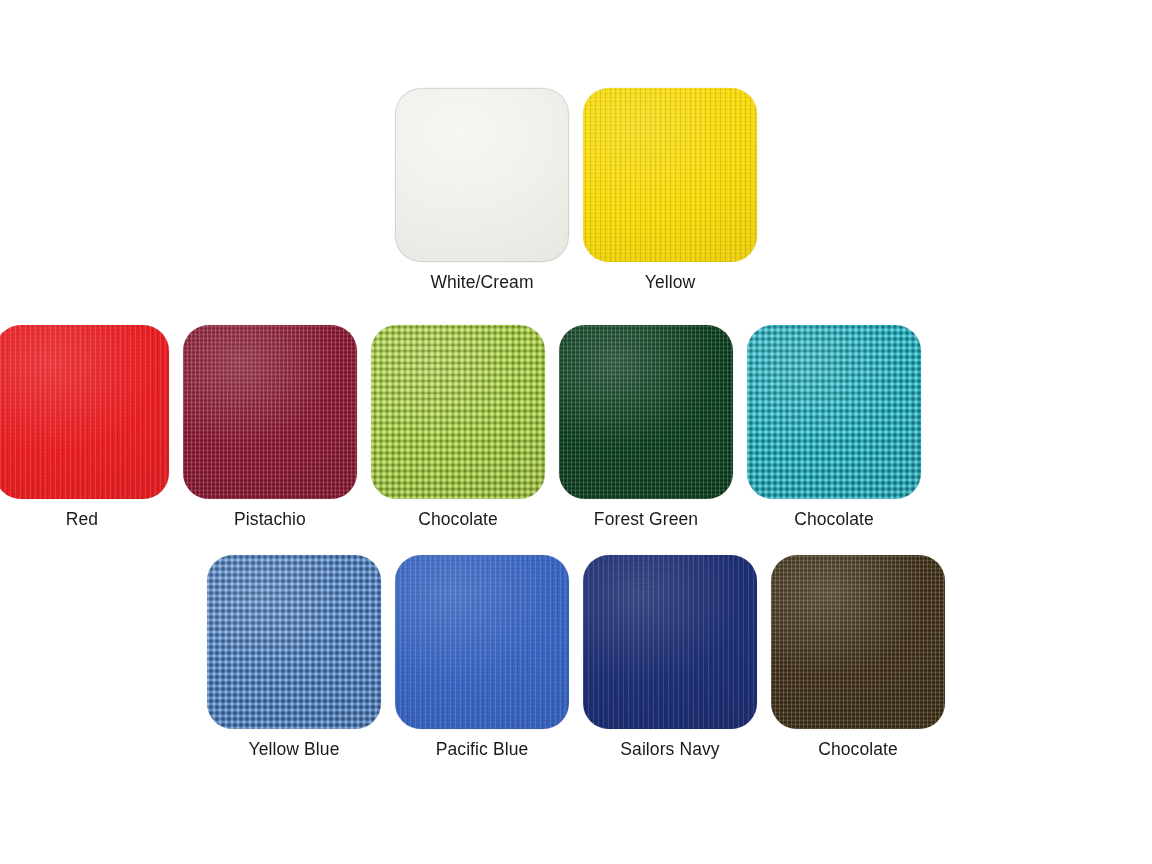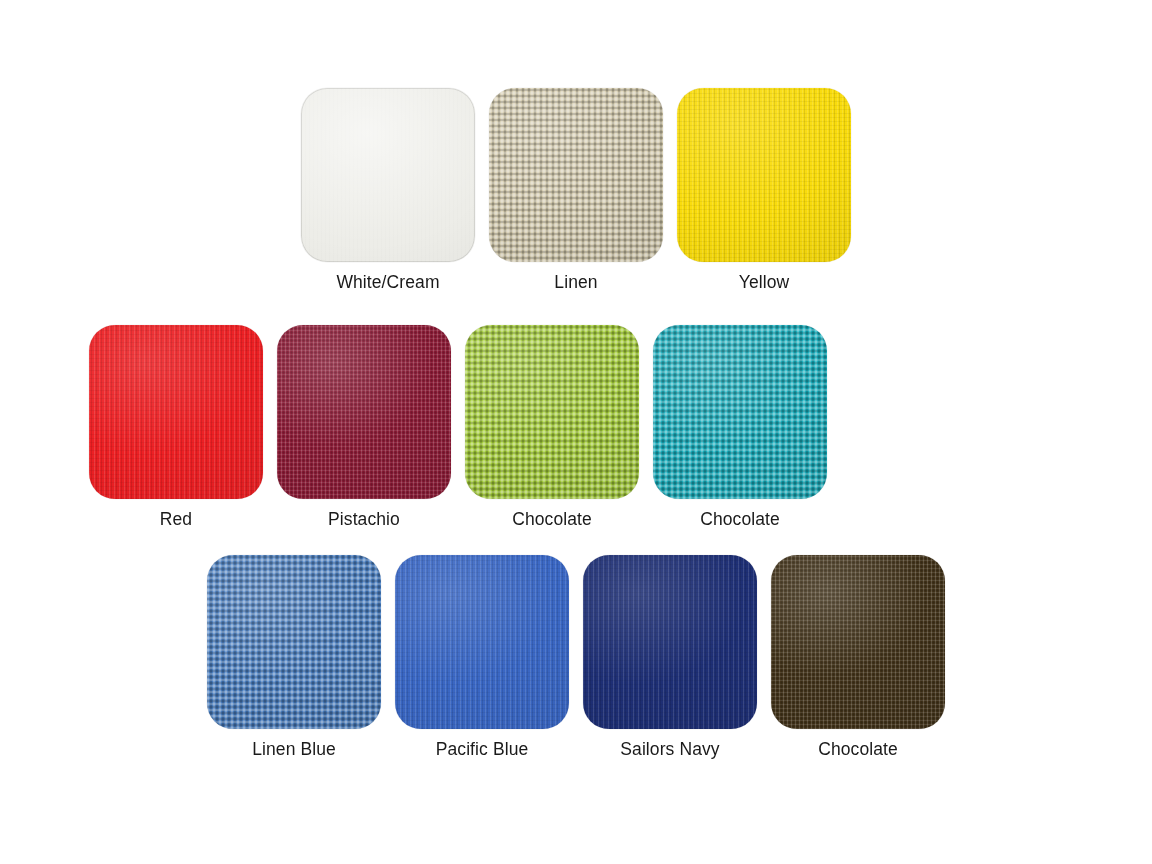--- a/index.html
+++ b/index.html
@@ -180,50 +180,50 @@
 </head>
 <body style="background: rgb(255, 255, 255);">
 
 <div id="swatch-chart" style="background: rgb(255, 255, 255);">
   <div class="swatch-row" id="row-1">
       <div class="swatch-cell">
         <div class="swatch-chip weave-smooth" style="background-color: rgb(237, 237, 232);"></div>
         <div class="swatch-label">White/Cream</div>
       </div>
       <div class="swatch-cell">
-        <div class="swatch-chip weave-basket" style="background-color: rgb(212, 203, 174);"></div>
-        <div class="swatch-label">Linen</div>
-      </div>
-      <div class="swatch-cell">
         <div class="swatch-chip weave-fine" style="background-color: rgb(249, 220, 12);"></div>
         <div class="swatch-label">Yellow</div>
       </div>
     </div>
   <div class="swatch-row" id="row-2">
       <div class="swatch-cell">
         <div class="swatch-chip weave-fine" style="background-color: rgb(237, 32, 36);"></div>
         <div class="swatch-label">Red</div>
       </div>
       <div class="swatch-cell">
         <div class="swatch-chip" style="background-color: rgb(138, 26, 53);"></div>
         <div class="swatch-label">Pistachio</div>
       </div>
       <div class="swatch-cell">
         <div class="swatch-chip weave-basket" style="background-color: rgb(164, 205, 57);"></div>
         <div class="swatch-label">Chocolate</div>
       </div>
       <div class="swatch-cell">
+        <div class="swatch-chip" style="background-color: rgb(13, 64, 32);"></div>
+        <div class="swatch-label">Forest Green</div>
+      </div>
+      <div class="swatch-cell">
         <div class="swatch-chip weave-basket" style="background-color: rgb(25, 175, 190);"></div>
         <div class="swatch-label">Chocolate</div>
       </div>
     </div>
   <div class="swatch-row" id="row-3">
       <div class="swatch-cell">
         <div class="swatch-chip weave-basket" style="background-color: rgb(74, 127, 193);"></div>
-        <div class="swatch-label">Linen Blue</div>
+        <div class="swatch-label">Yellow Blue</div>
       </div>
       <div class="swatch-cell">
         <div class="swatch-chip weave-fine" style="background-color: rgb(58, 103, 196);"></div>
         <div class="swatch-label">Pacific Blue</div>
       </div>
       <div class="swatch-cell">
         <div class="swatch-chip weave-fine" style="background-color: rgb(30, 47, 117);"></div>
         <div class="swatch-label">Sailors Navy</div>
       </div>
       <div class="swatch-cell">

